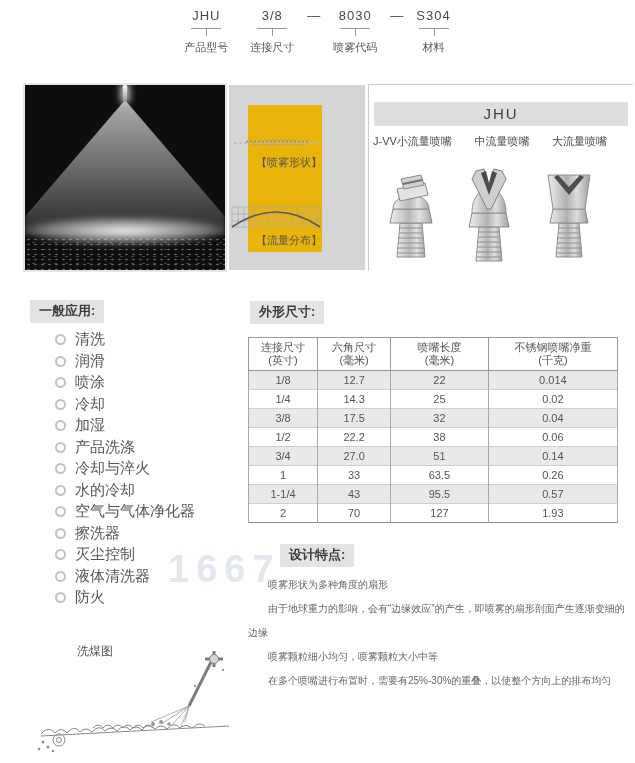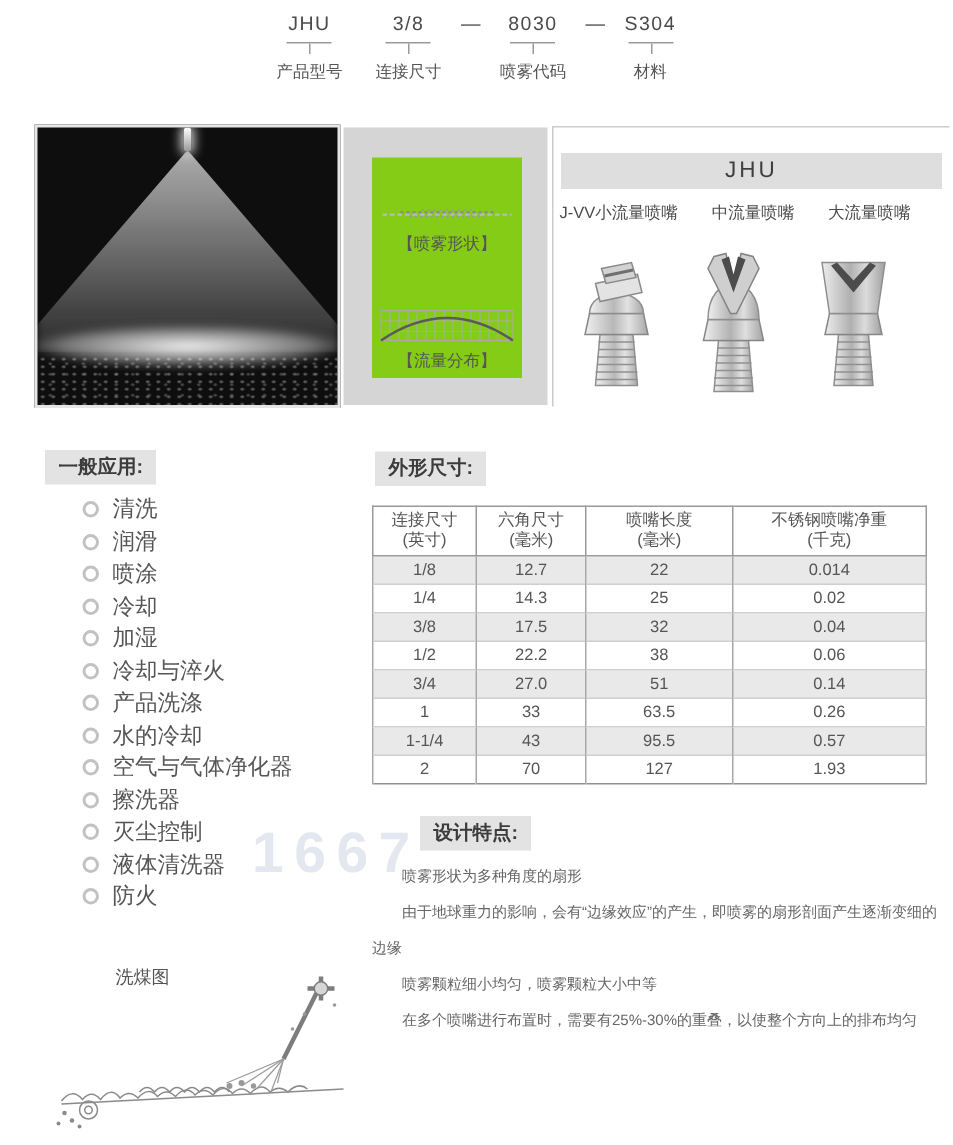--- a/index.html
+++ b/index.html
@@ -32,22 +32,22 @@
   .band { position:absolute; left:-8%; top:128px; width:116%; height:36px;
     background:radial-gradient(ellipse 58% 50% at 50% 50%, rgba(255,255,255,.95), rgba(255,255,255,.35) 62%, transparent 80%);
     filter:blur(3px); }
   .mist { position:absolute; left:0; top:152px; width:100%; height:33px; opacity:.45;
     background-image:radial-gradient(rgba(255,255,255,.7) 1px, transparent 1.6px),
                      radial-gradient(rgba(255,255,255,.5) 1px, transparent 1.6px);
     background-size:7px 5px, 11px 7px; background-position:0 0, 3px 2px; }
 
   
   .mid-panel { position:absolute; left:229px; top:85px; width:136px; height:185px; background:#d5d5d5; }
-  .mid-inner { position:absolute; left:19px; top:20px; width:100px; height:147px; background:#84cc16;
-    display:flex; flex-direction:column; align-items:center; }
+  .mid-inner { position:absolute; left:19px; top:20px; width:74px; height:147px; background:#eab308;
+    display:flex; flex-direction:column; align-items:flex-end; }
   .mid-inner svg { display:block; }
   .pattern-label { font-size:11px; color:#555; white-space:nowrap; }
   .sq { margin-top:31px; }
   .lb1 { margin-top:5px; }
   .gd { margin-top:25px; }
   .lb2 { margin-top:4px; }
 
   
   .right-panel { position:absolute; left:368px; top:84px; width:264px; height:186px;
     border-top:1px solid #cbcbcb; border-left:1px solid #cbcbcb; }
@@ -265,25 +265,25 @@
         <li class="app-item">
           <span class="bullet"></span>
           <span>冷却</span>
         </li>
         <li class="app-item">
           <span class="bullet"></span>
           <span>加湿</span>
         </li>
         <li class="app-item">
           <span class="bullet"></span>
+          <span>产品洗涤</span>
+        </li>
+        <li class="app-item">
+          <span class="bullet"></span>
           <span>冷却与淬火</span>
-        </li>
-        <li class="app-item">
-          <span class="bullet"></span>
-          <span>产品洗涤</span>
         </li>
         <li class="app-item">
           <span class="bullet"></span>
           <span>水的冷却</span>
         </li>
         <li class="app-item">
           <span class="bullet"></span>
           <span>空气与气体净化器</span>
         </li>
         <li class="app-item">

